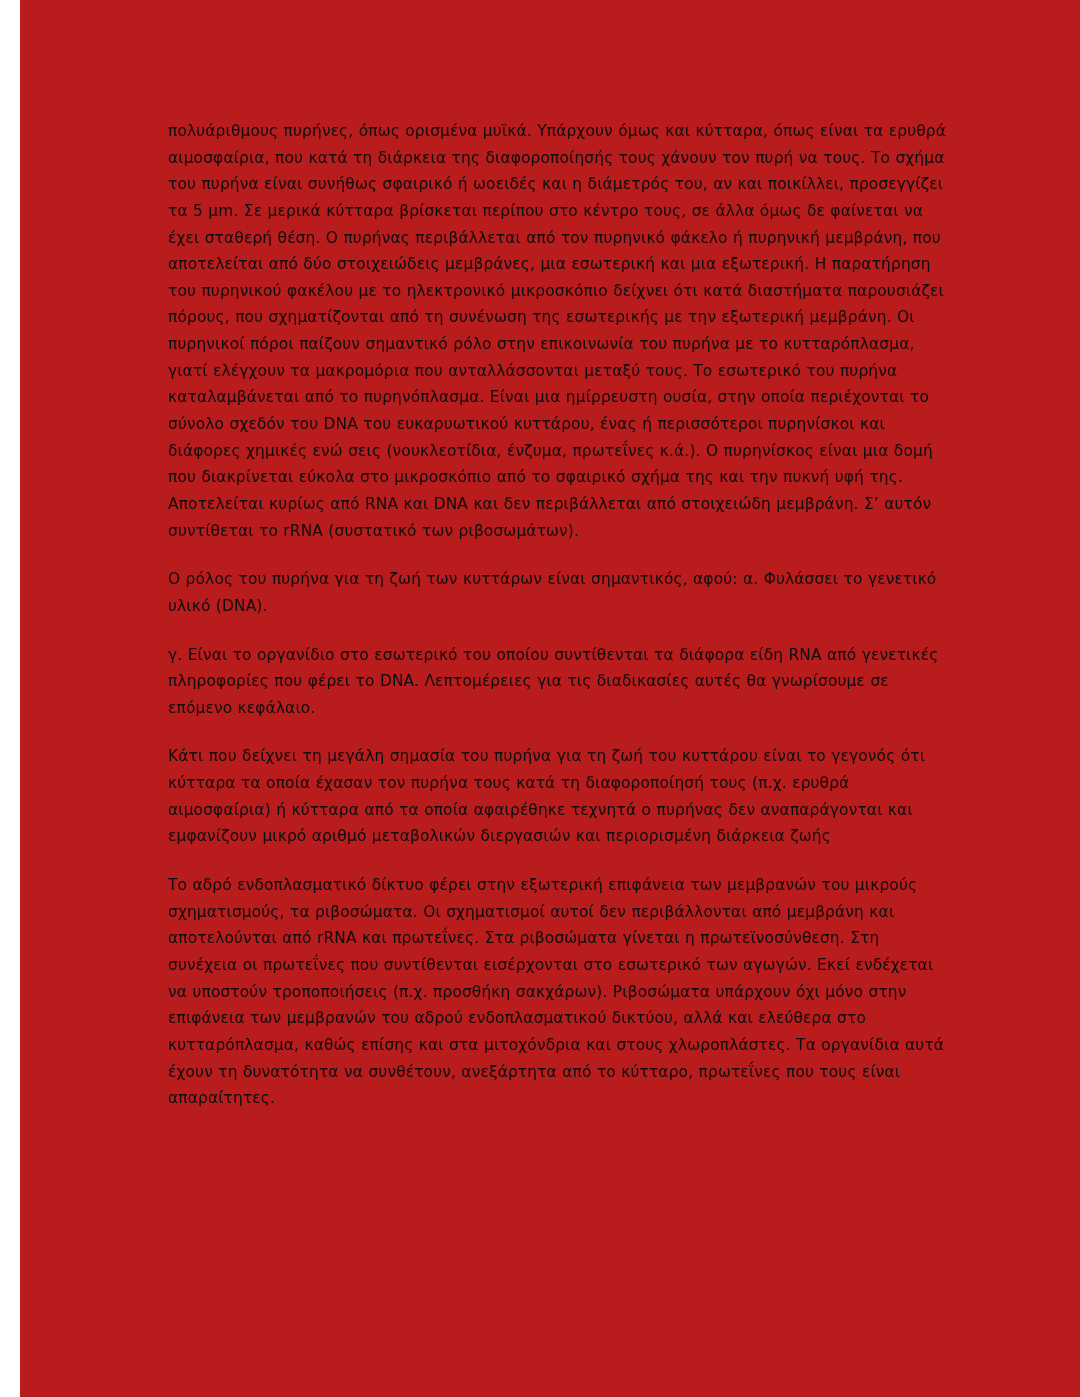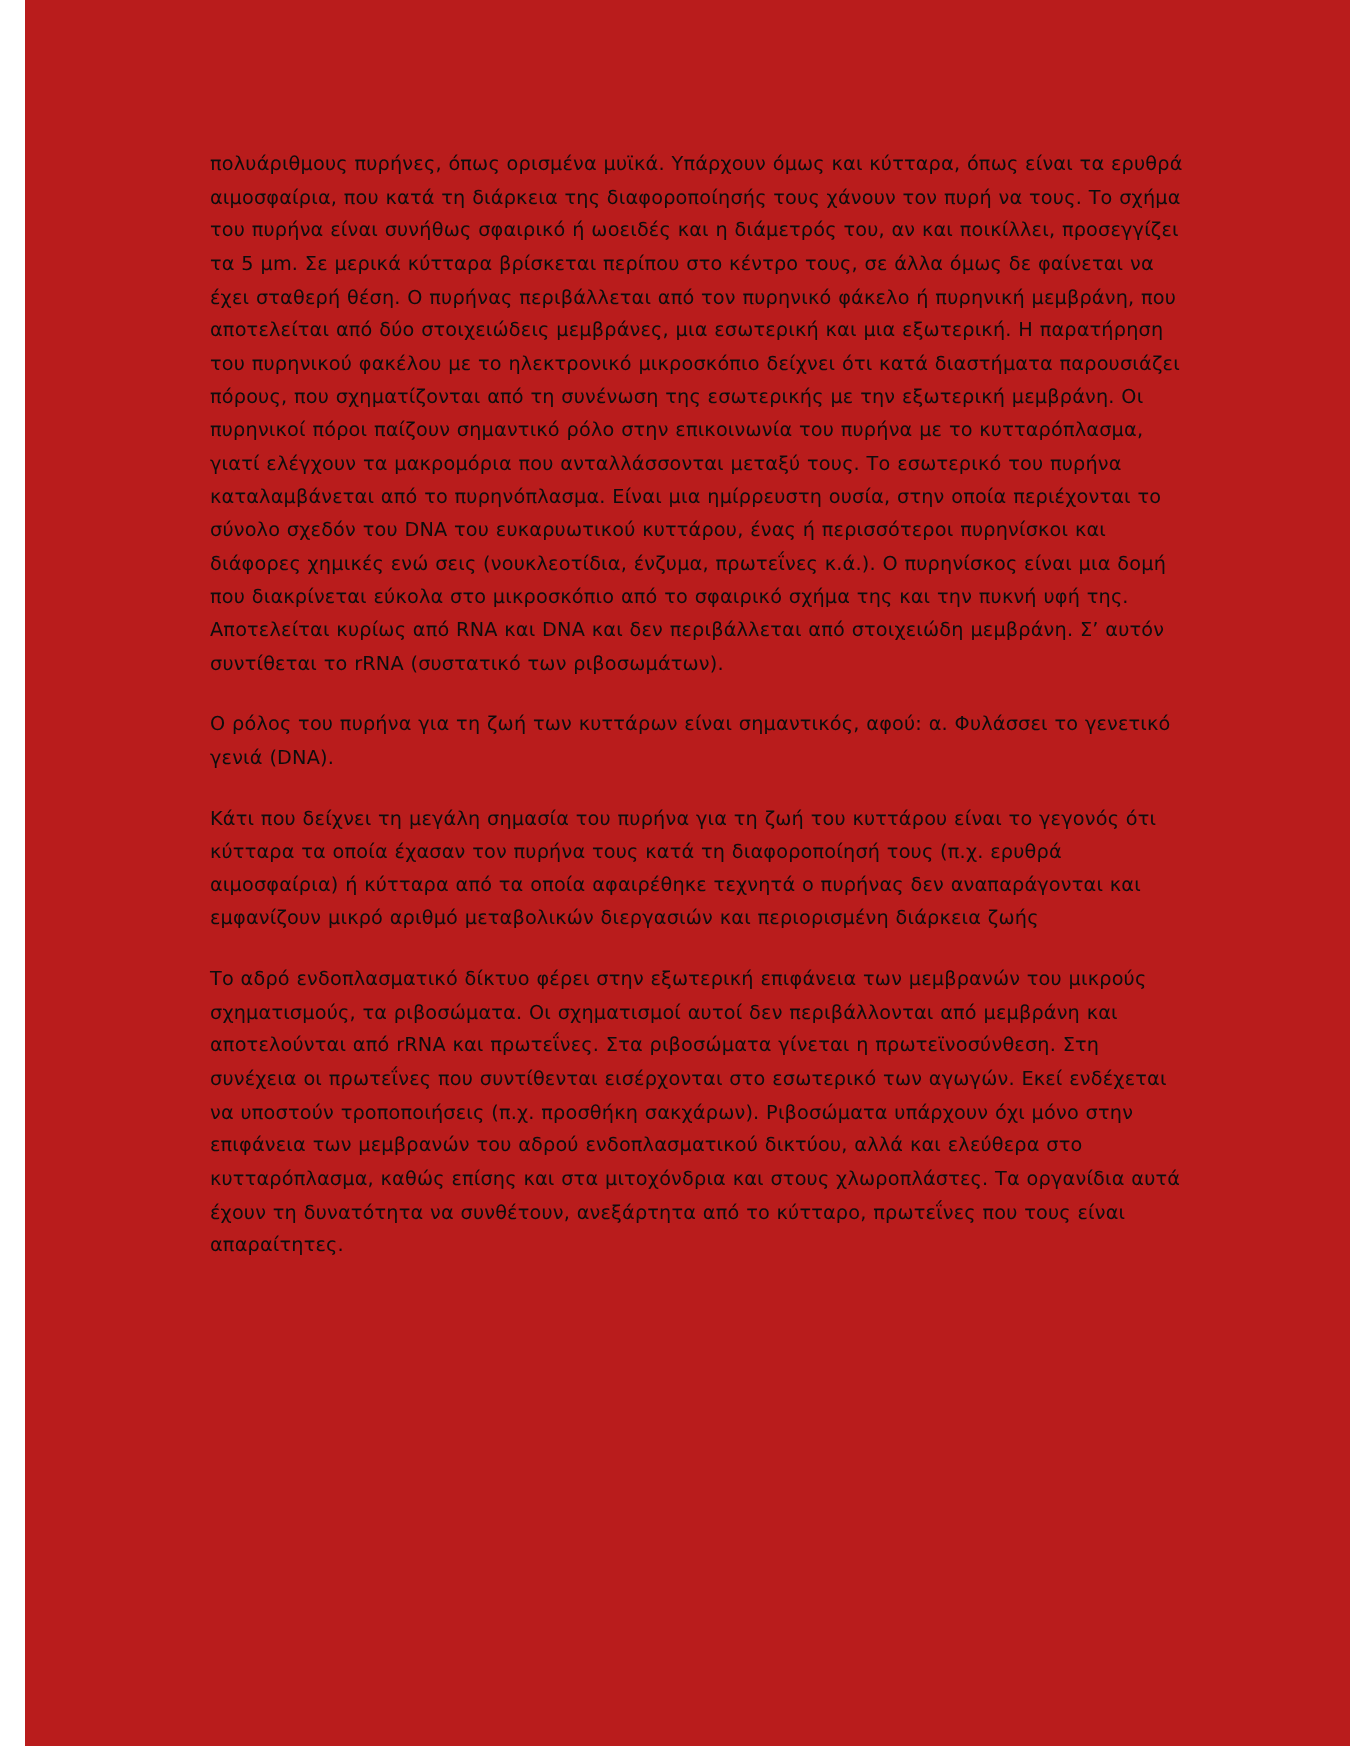--- a/index.html
+++ b/index.html
@@ -38,17 +38,18 @@
   p.para:last-child {
     margin-bottom: 0;
   }
 </style>
 </head>
 <body>
 
 <div class="page">
   <div class="doc-body">
     <p class="para">πολυάριθμους πυρήνες, όπως ορισμένα μυϊκά. Υπάρχουν όμως και κύτταρα, όπως είναι τα ερυθρά αιμοσφαίρια, που κατά τη διάρκεια της διαφοροποίησής τους χάνουν τον πυρή να τους. Το σχήμα του πυρήνα είναι συνήθως σφαιρικό ή ωοειδές και η διάμετρός του, αν και ποικίλλει, προσεγγίζει τα 5 μm. Σε μερικά κύτταρα βρίσκεται περίπου στο κέντρο τους, σε άλλα όμως δε φαίνεται να έχει σταθερή θέση. Ο πυρήνας περιβάλλεται από τον πυρηνικό φάκελο ή πυρηνική μεμβράνη, που αποτελείται από δύο στοιχειώδεις μεμβράνες, μια εσωτερική και μια εξωτερική. Η παρατήρηση του πυρηνικού φακέλου με το ηλεκτρονικό μικροσκόπιο δείχνει ότι κατά διαστήματα παρουσιάζει πόρους, που σχηματίζονται από τη συνένωση της εσωτερικής με την εξωτερική μεμβράνη. Οι πυρηνικοί πόροι παίζουν σημαντικό ρόλο στην επικοινωνία του πυρήνα με το κυτταρόπλασμα, γιατί ελέγχουν τα μακρομόρια που ανταλλάσσονται μεταξύ τους. Το εσωτερικό του πυρήνα καταλαμβάνεται από το πυρηνόπλασμα. Είναι μια ημίρρευστη ουσία, στην οποία περιέχονται το σύνολο σχεδόν του DNA του ευκαρυωτικού κυττάρου, ένας ή περισσότεροι πυρηνίσκοι και διάφορες χημικές ενώ σεις (νουκλεοτίδια, ένζυμα, πρωτεΐνες κ.ά.). Ο πυρηνίσκος είναι μια δομή που διακρίνεται εύκολα στο μικροσκόπιο από το σφαιρικό σχήμα της και την πυκνή υφή της. Αποτελείται κυρίως από RNA και DNA και δεν περιβάλλεται από στοιχειώδη μεμβράνη. Σ’ αυτόν συντίθεται το rRNA (συστατικό των ριβοσωμάτων).</p>
-    <p class="para"> Ο ρόλος του πυρήνα για τη ζωή των κυττάρων είναι σημαντικός, αφού: α. Φυλάσσει το γενετικό γενιά (DNA).</p>
+    <p class="para"> Ο ρόλος του πυρήνα για τη ζωή των κυττάρων είναι σημαντικός, αφού: α. Φυλάσσει το γενετικό υλικό (DNA).</p>
+    <p class="para">γ. Είναι το οργανίδιο στο εσωτερικό του οποίου συντίθενται τα διάφορα είδη RNA από γενετικές πληροφορίες που φέρει το DNA. Λεπτομέρειες για τις διαδικασίες αυτές θα γνωρίσουμε σε επόμενο κεφάλαιο.</p>
     <p class="para">Κάτι που δείχνει τη μεγάλη σημασία του πυρήνα για τη ζωή του κυττάρου είναι το γεγονός ότι κύτταρα τα οποία έχασαν τον πυρήνα τους κατά τη διαφοροποίησή τους (π.χ. ερυθρά αιμοσφαίρια) ή κύτταρα από τα οποία αφαιρέθηκε τεχνητά ο πυρήνας δεν αναπαράγονται και εμφανίζουν μικρό αριθμό μεταβολικών διεργασιών και περιορισμένη διάρκεια ζωής</p>
     <p class="para">Το αδρό ενδοπλασματικό δίκτυο φέρει στην εξωτερική επιφάνεια των μεμβρανών του μικρούς σχηματισμούς, τα ριβοσώματα. Οι σχηματισμοί αυτοί δεν περιβάλλονται από μεμβράνη και αποτελούνται από rRNA και πρωτεΐνες. Στα ριβοσώματα γίνεται η πρωτεϊνοσύνθεση. Στη συνέχεια οι πρωτεΐνες που συντίθενται εισέρχονται στο εσωτερικό των αγωγών. Εκεί ενδέχεται να υποστούν τροποποιήσεις (π.χ. προσθήκη σακχάρων). Ριβοσώματα υπάρχουν όχι μόνο στην επιφάνεια των μεμβρανών του αδρού ενδοπλασματικού δικτύου, αλλά και ελεύθερα στο κυτταρόπλασμα, καθώς επίσης και στα μιτοχόνδρια και στους χλωροπλάστες. Τα οργανίδια αυτά έχουν τη δυνατότητα να συνθέτουν, ανεξάρτητα από το κύτταρο, πρωτεΐνες που τους είναι απαραίτητες.</p>
   </div>
 </div>
 
 </body></html>

